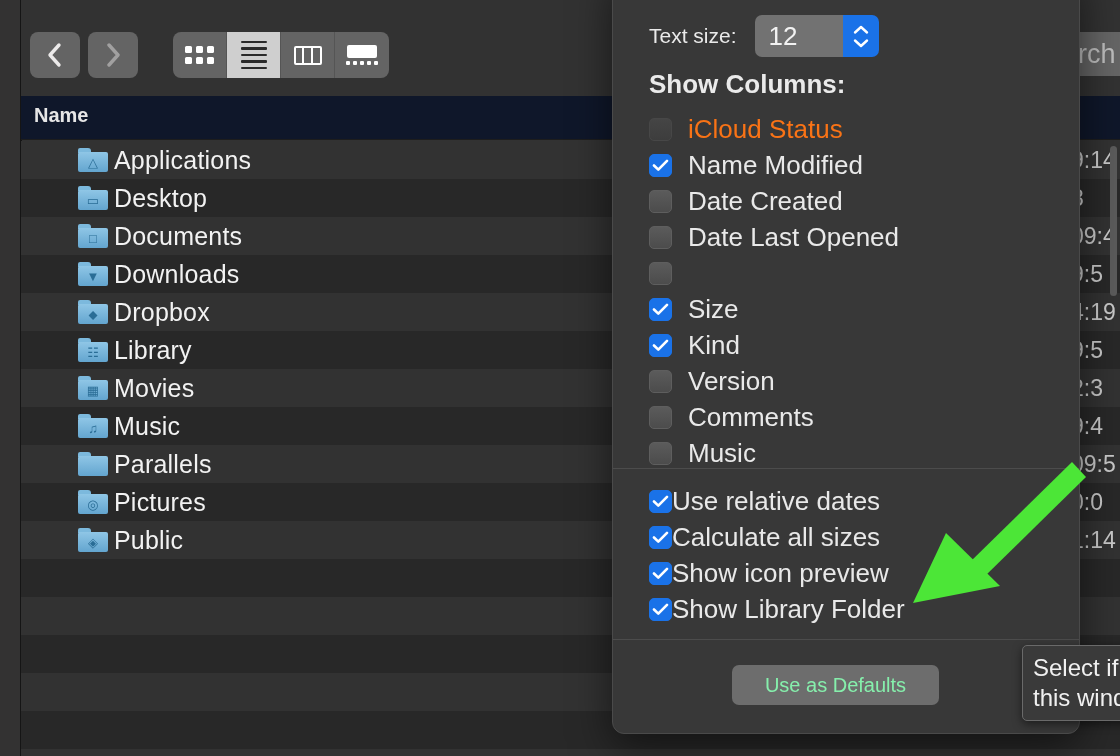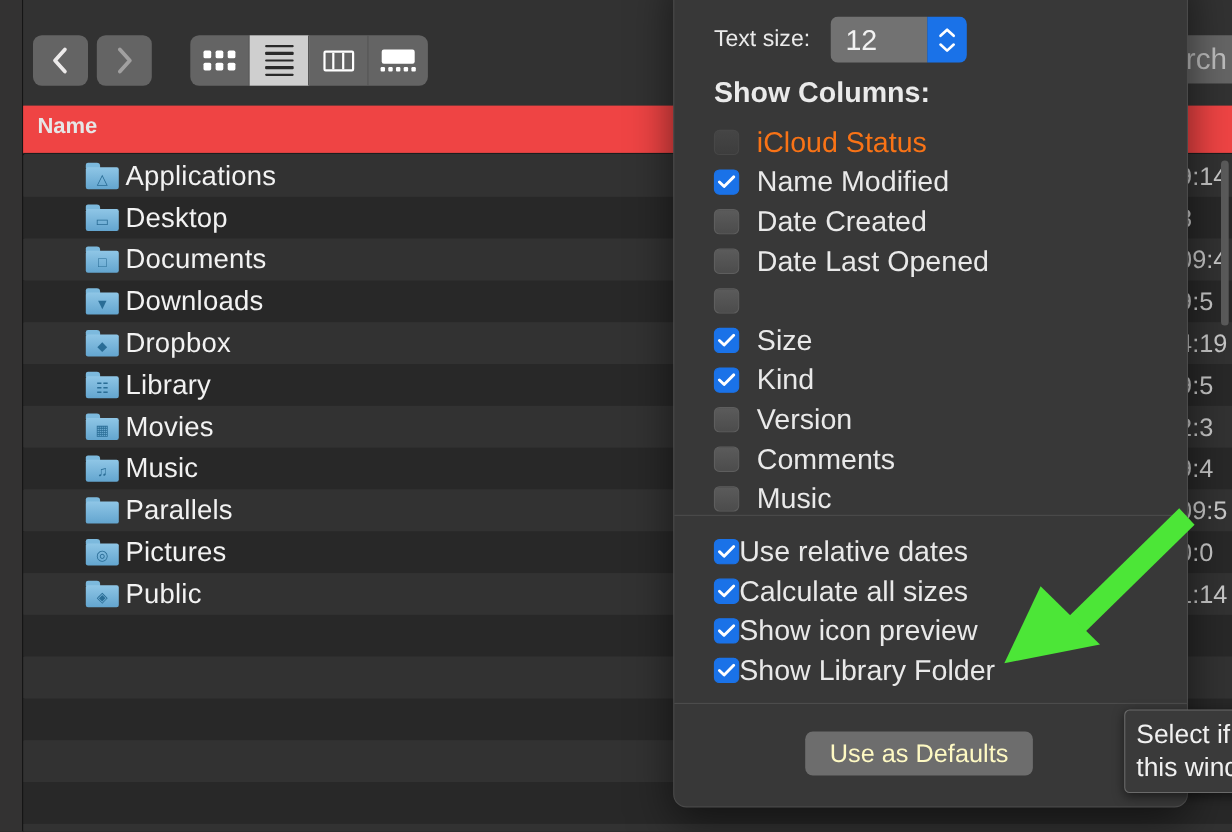--- a/index.html
+++ b/index.html
@@ -59,21 +59,21 @@
   .search-field {
     position:absolute; right:-18px; top:32px; width:100px; height:44px;
     background:#656565; border-radius:6px; color:#bdbdbd;
     font-size:27px; line-height:44px; padding-left:10px; overflow:hidden;
     white-space:nowrap;
   }
 
   
   .list-head {
     position:absolute; left:21px; top:96px; right:0; height:44px;
-    background:#ef4444; border-bottom:1px solid #1d1d1d;
+    background:#0f172a; border-bottom:1px solid #1d1d1d;
   }
   .list-head .col-name {
     position:absolute; left:13px; top:8px; color:#e6e6e6;
     font-size:20px; font-weight:bold;
   }
   .list-head .hd-sep {
     position:absolute; top:0; width:1px; height:44px; background:#262626;
   }
 
   .rows { position:absolute; left:21px; top:141px; right:0; bottom:0; overflow:hidden; }
@@ -166,22 +166,22 @@
     position:absolute; left:0; right:0; top:497px; height:1px; background:#4c4c4c;
   }
   .divider2 {
     position:absolute; left:0; right:0; top:668px; height:1px; background:#4c4c4c;
   }
   .checklist2 { position:absolute; left:36px; top:512px; }
   .chk-row2 { display:flex; align-items:center; height:36px; }
 
   .defaults-btn {
     position:absolute; left:119px; top:694px; width:207px; height:40px;
-    background:#6d6d6d; border-radius:7px; color:#fef9c3;
-    font-size:23px; display:flex; align-items:center; justify-content:center;
+    background:#6d6d6d; border-radius:7px; color:#86efac;
+    font-size:20px; display:flex; align-items:center; justify-content:center;
   }
 
   
   .tooltip {
     position:absolute; left:1022px; top:645px; width:150px; min-height:58px;
     background:#3a3a3a; border:1px solid #6a6a6a; border-radius:5px;
     padding:7px 10px; color:#f0f0f0; font-size:24px; line-height:1.25;
     box-shadow:0 3px 10px rgba(0,0,0,.5);
   }
 

